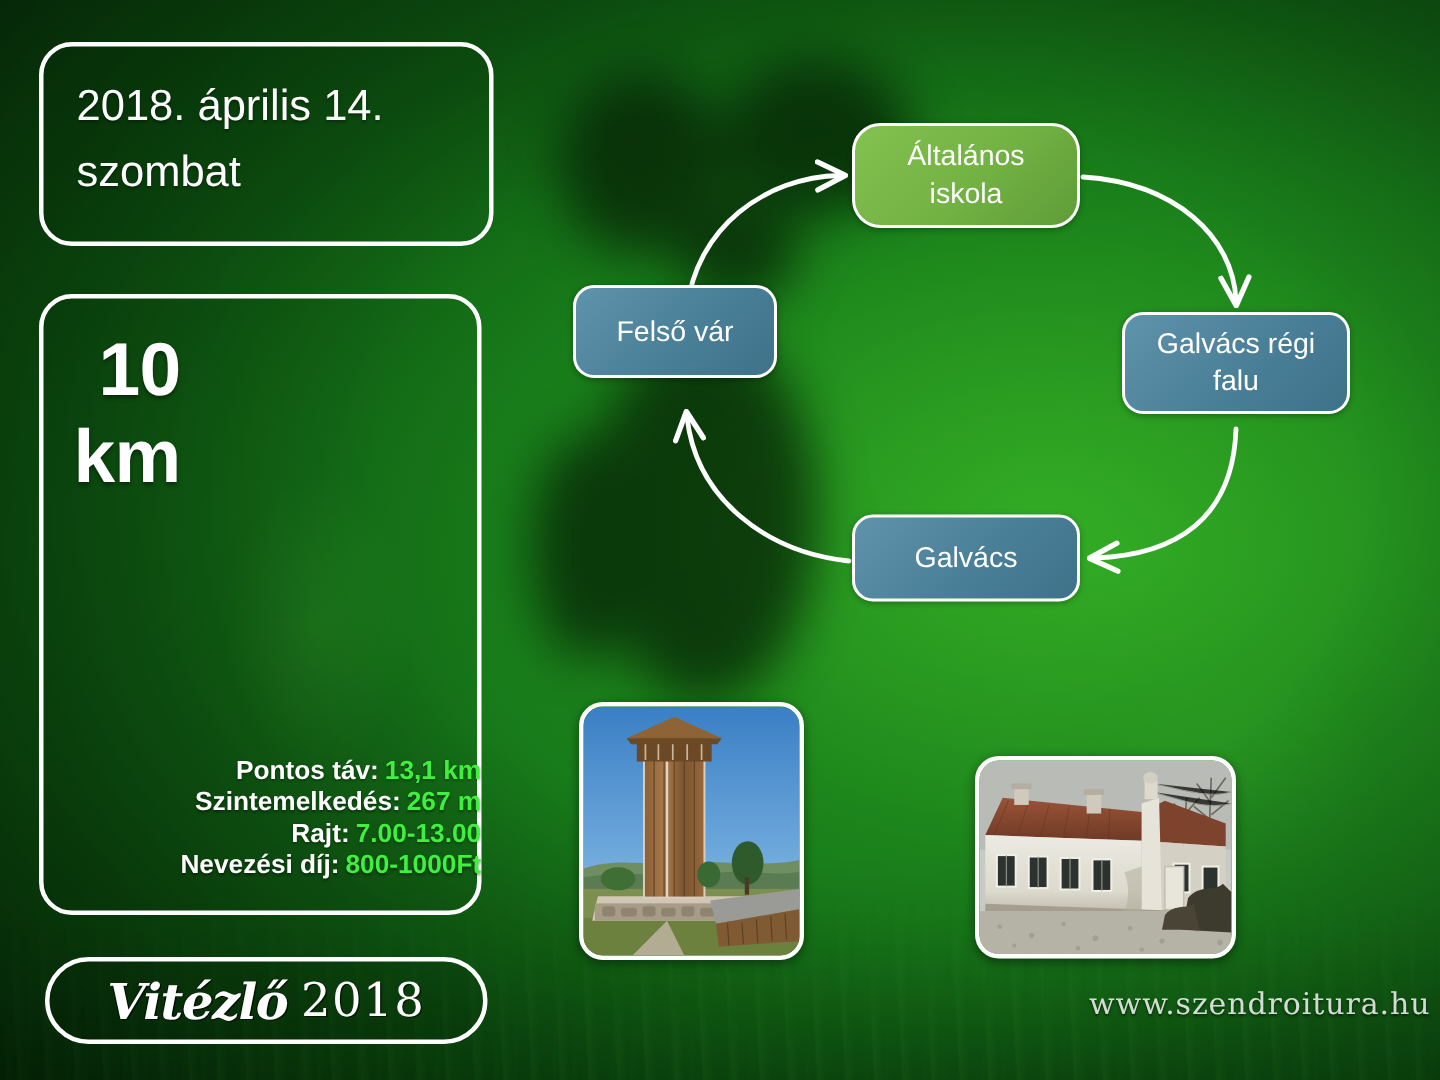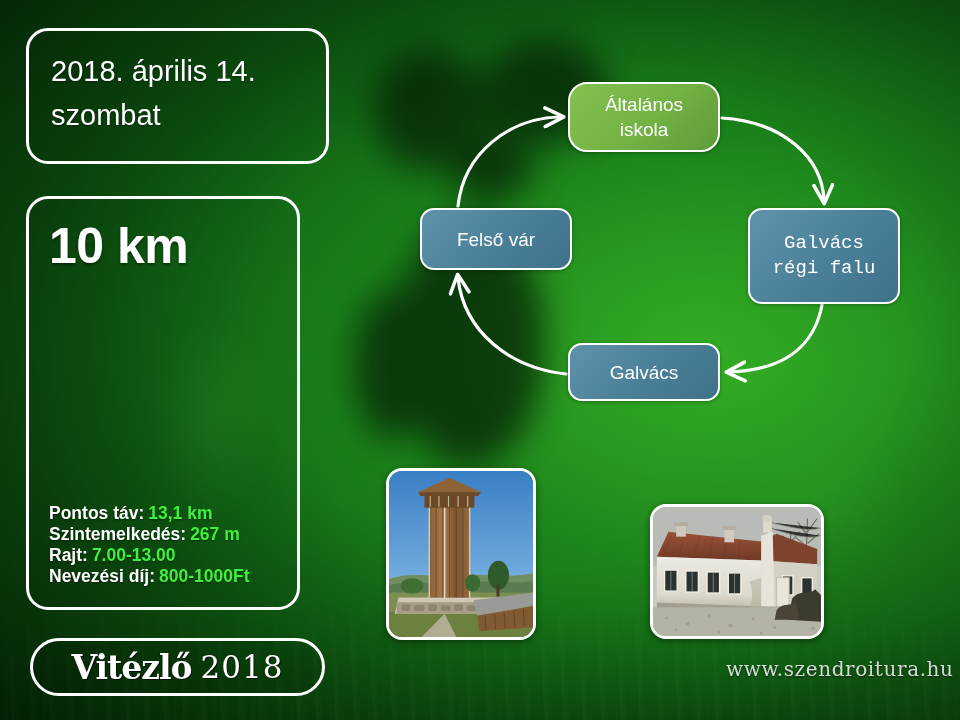--- a/index.html
+++ b/index.html
@@ -82,23 +82,23 @@
   }
   #date-panel .line {
     color: #ffffff;
     font-size: 29px;
     line-height: 44px;
     white-space: nowrap;
     text-shadow: 0 1px 2px rgba(0,0,0,.35);
   }
 
   #info-panel {
-    left: 26px; top: 196px; width: 274px; height: 414px;
+    left: 26px; top: 196px; width: 295px; height: 414px;
     padding: 18px 20px 14px 20px;
-    display: flex; flex-direction: column;
+    display: flex; flex-direction: row; text-align: right;
   }
   #distance-headline {
     color: #ffffff;
     font-size: 50px;
     font-weight: bold;
     line-height: 58px;
     letter-spacing: -.5px;
     text-shadow: 0 2px 3px rgba(0,0,0,.40);
     margin-bottom: 6px;
   }
@@ -122,20 +122,21 @@
     left: 30px; top: 638px; width: 295px; height: 58px;
     border: 3px solid #ffffff;
     border-radius: 29px;
     display: flex; align-items: center; justify-content: center;
     gap: 9px;
     background: rgba(0,0,0,0.10);
   }
   #logo-word {
     font-family: "DejaVu Serif", serif;
     font-weight: bold;
+    font-style: italic;
     font-size: 33px;
     color: #ffffff;
     letter-spacing: -1px;
     text-shadow: 1px 1px 0 rgba(0,0,0,.55), -1px 0 0 rgba(0,0,0,.35);
   }
   #logo-year {
     font-family: "DejaVu Serif", serif;
     font-size: 31px;
     color: #ffffff;
     letter-spacing: 1px;
@@ -166,23 +167,23 @@
     box-shadow: 0 1px 4px rgba(0,0,0,.30);
   }
   .node-green {
     background: linear-gradient(135deg, #83c24f 0%, #72b143 55%, #5f9c38 100%);
     border-radius: 19px;
   }
   .node-blue {
     background: linear-gradient(135deg, #5f93ab 0%, #4a7f98 55%, #3d7289 100%);
   }
   #node-iskola  { left: 208px; top: 22px;  width: 152px; height: 70px; }
-  #node-regifalu{ left: 388px; top: 148px; width: 152px; height: 96px; font-family: Liberation Mono, monospace; }
+  #node-regifalu{ left: 388px; top: 148px; width: 152px; height: 68px; }
   #node-galvacs { left: 208px; top: 283px; width: 152px; height: 58px; }
-  #node-felsovar{ left: 22px;  top: 148px; width: 152px; height: 62px; margin-left: 38px; }
+  #node-felsovar{ left: 22px;  top: 130px; width: 136px; height: 62px; }
 
   
   .photo {
     position: absolute;
     border: 3px solid #ffffff;
     border-radius: 16px;
     overflow: hidden;
     box-shadow: 0 2px 7px rgba(0,0,0,.45);
   }
   #photo-tower { left: 386px; top: 468px; width: 150px; height: 172px; }

